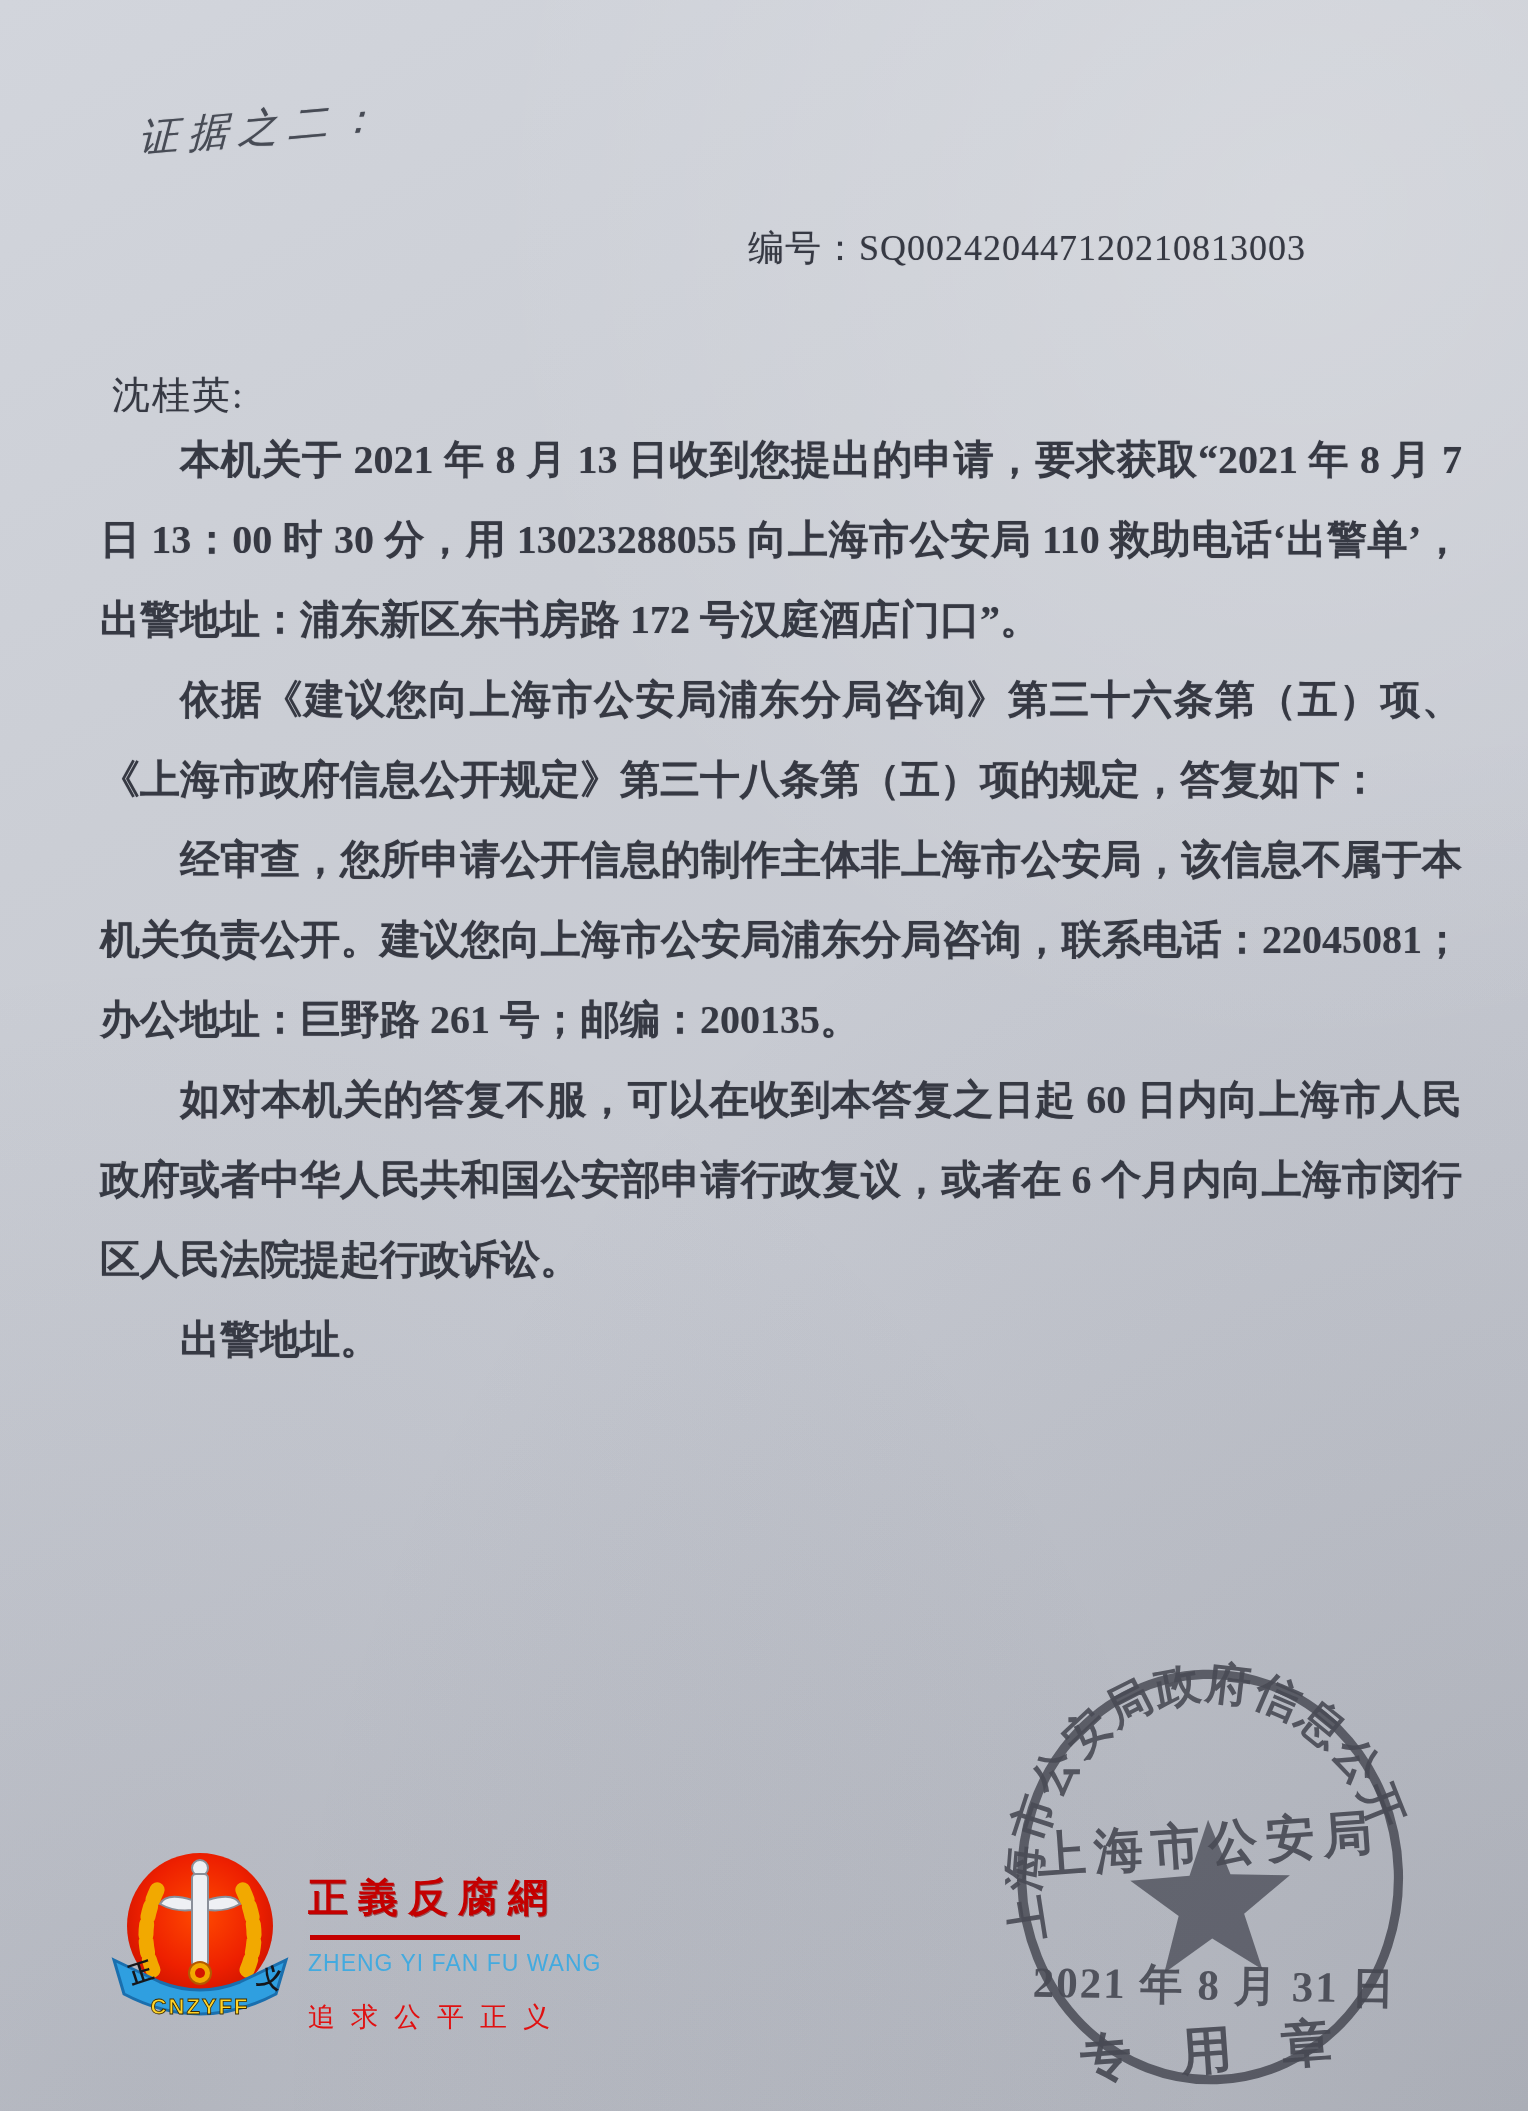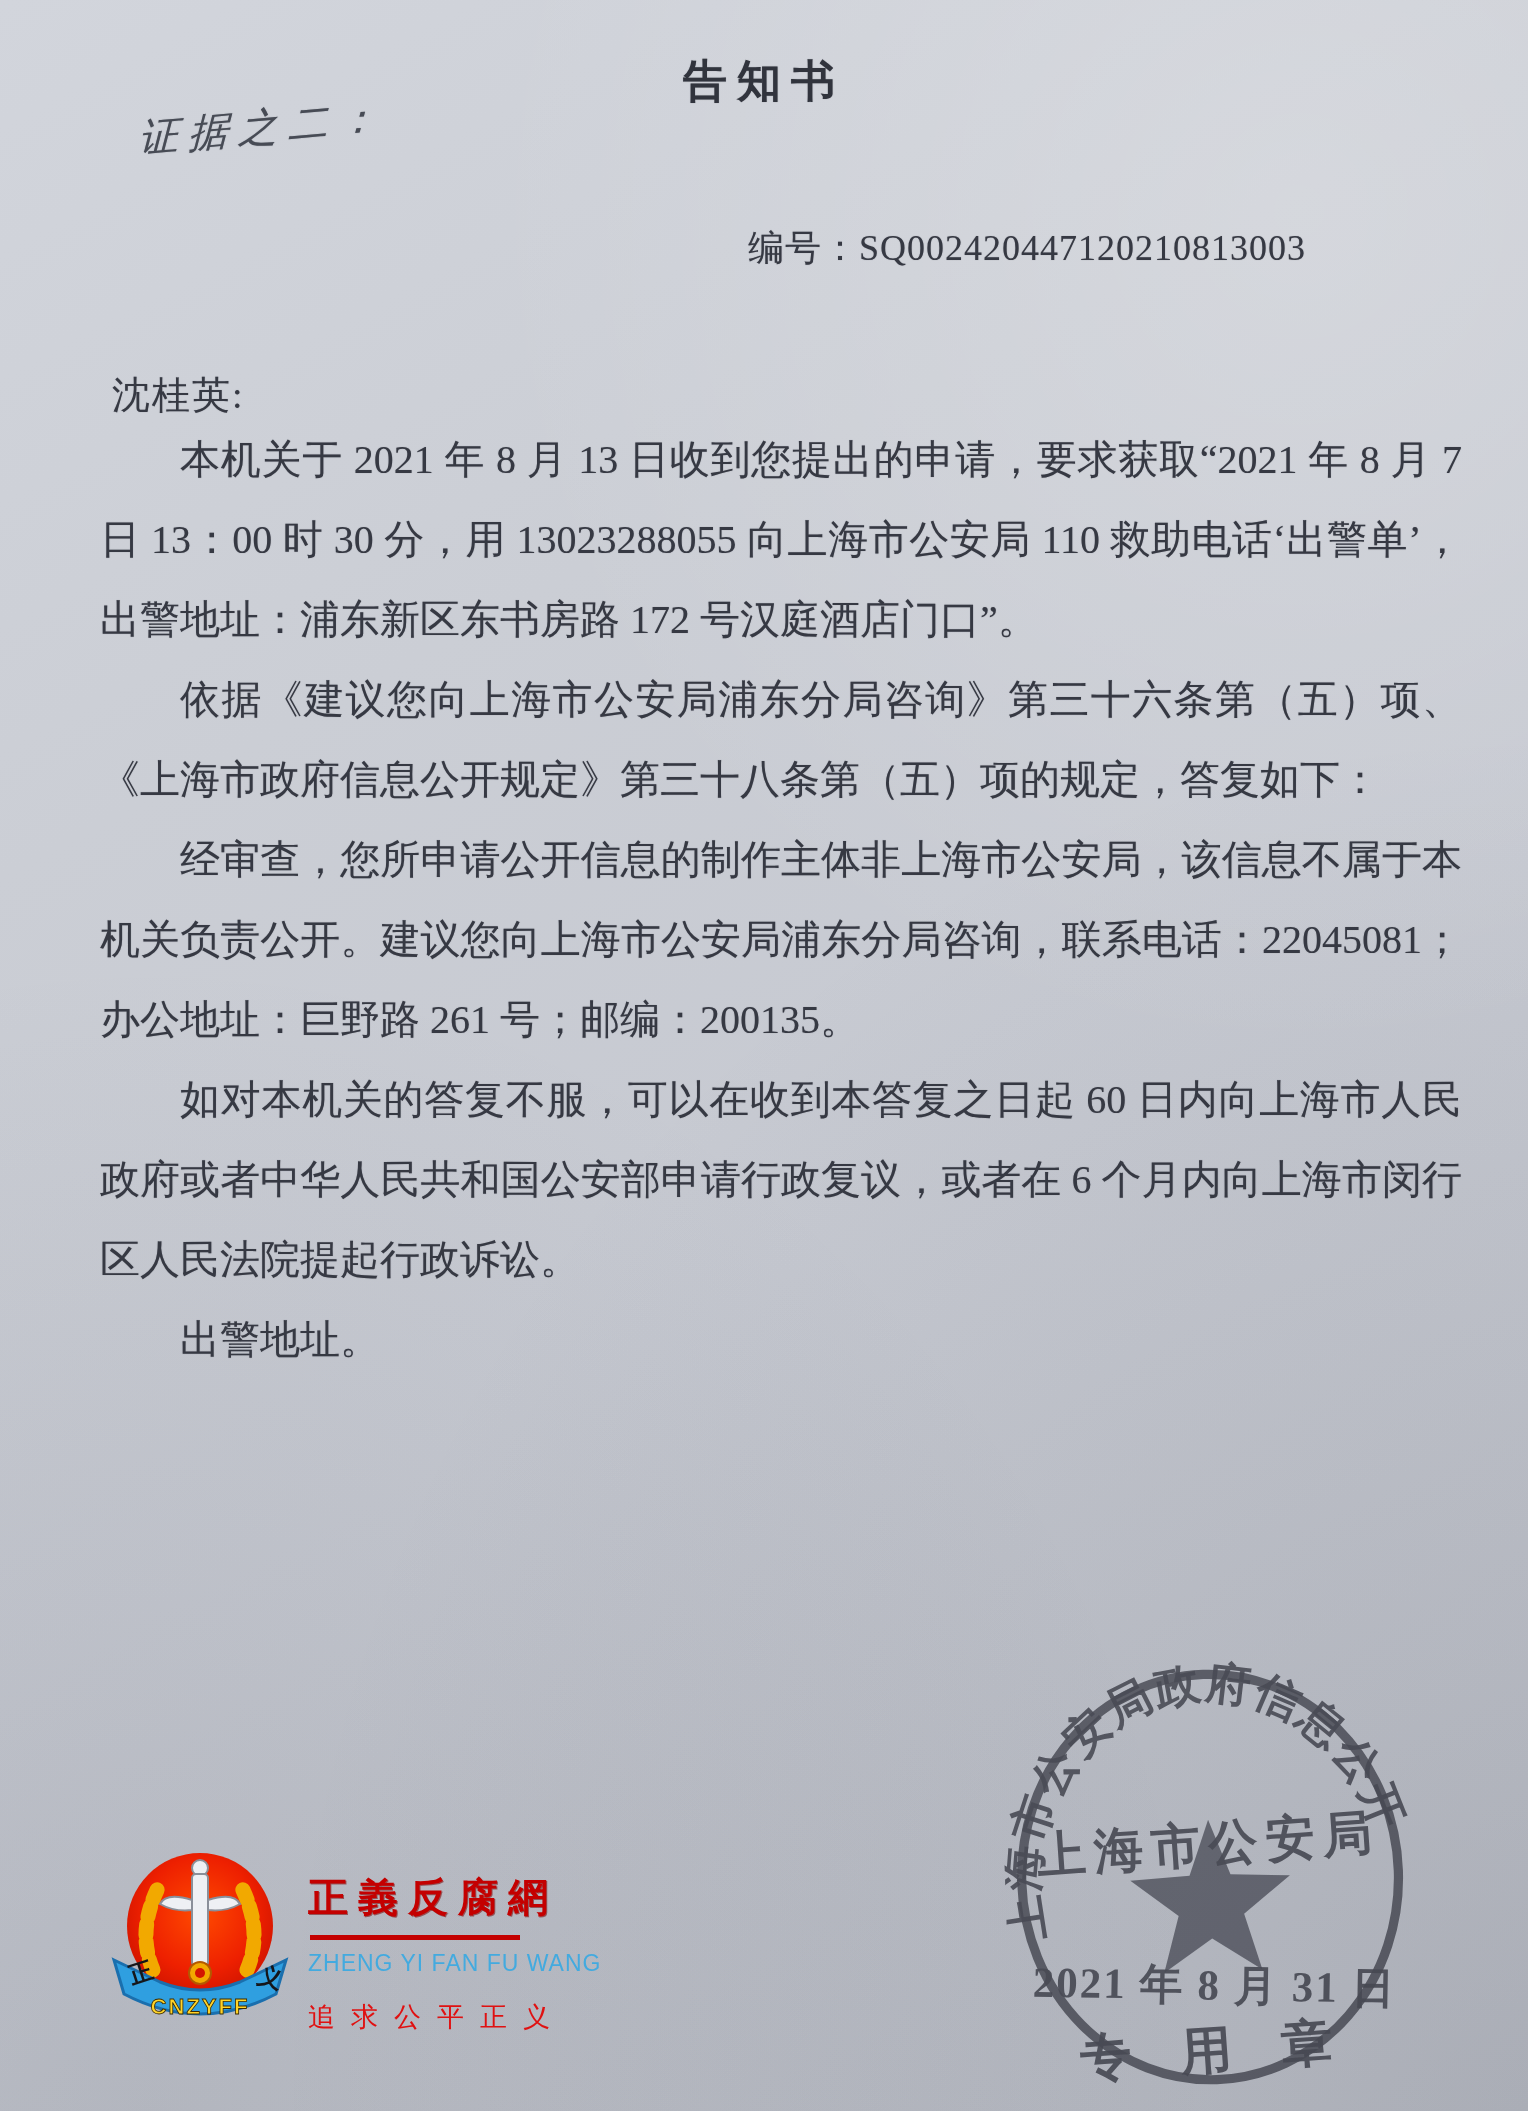--- a/index.html
+++ b/index.html
@@ -41,21 +41,21 @@
   .salutation{
     position:absolute;top:370px;left:112px;
     font-size:38px;color:#363943;letter-spacing:2px;
     text-shadow:0 0 1px rgba(54,57,67,.4);
   }
   .body-text{
     position:absolute;top:420px;left:100px;width:1362px;
     font-size:40px;line-height:80px;text-align:justify;
     color:#363943;text-shadow:0 0 1px rgba(54,57,67,.4);
   }
-  .body-text p{margin:0;text-indent:80px;}
+  .body-text p{margin:0;text-indent:80px;font-weight:bold;}
   
   .stamp{
     position:absolute;top:1660px;left:1005px;width:410px;height:430px;
     transform:rotate(-2deg);
     opacity:.88;
     mix-blend-mode:multiply;
   }
   
   .logo-wrap{position:absolute;top:1842px;left:108px;width:560px;height:230px;}
   .logo-emblem{position:absolute;top:0;left:0;}
@@ -70,21 +70,20 @@
   .site-latin{font-size:23px;font-weight:400;color:#43aadf;letter-spacing:1px;white-space:nowrap;}
   .site-slogan{margin-top:22px;font-size:27px;font-weight:400;color:#e01111;letter-spacing:16px;white-space:nowrap;}
 </style>
 </head>
 <body>
 
 <div class="page">
 
   <div class="shading"></div>
 
-  <div class="doc-title">告知书</div>
 
   <div class="handwritten">证据之二：</div>
 
   <div class="doc-number">
     <span>编号：</span><span>SQ002420447120210813003</span>
   </div>
 
   <div class="salutation">沈桂英:</div>
 
   <div class="body-text">

